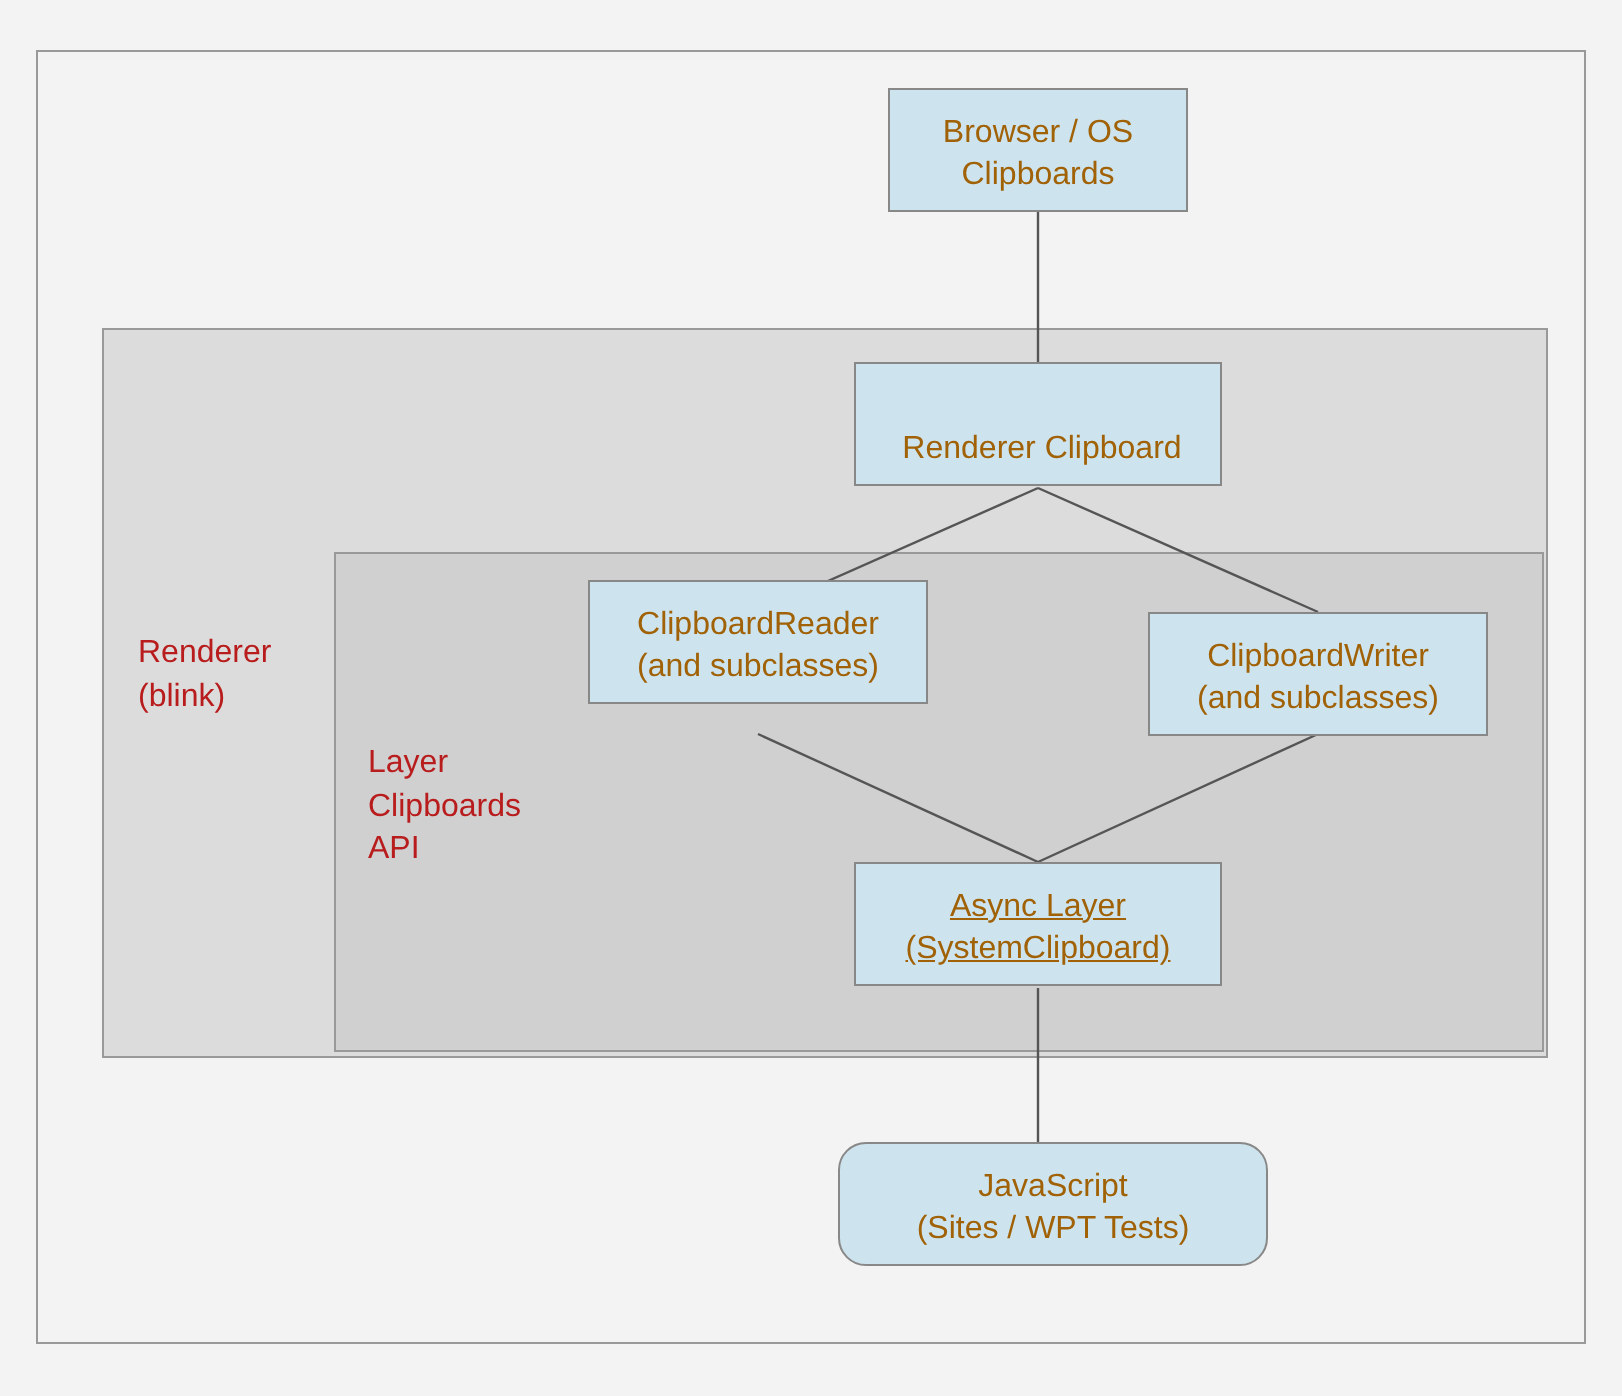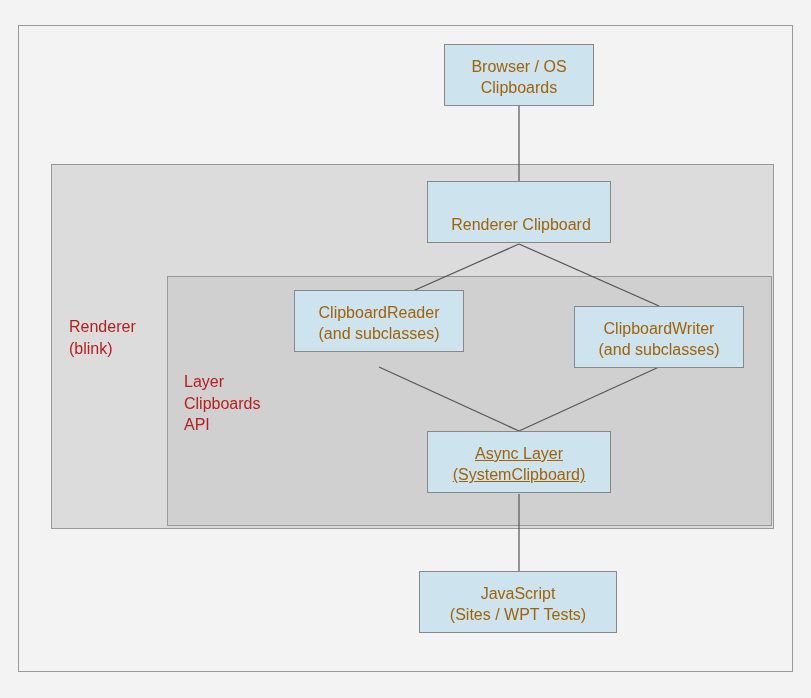--- a/index.html
+++ b/index.html
@@ -103,21 +103,21 @@
   <div class="box" style="left:555px; top:280px; width:170px; height:62px;">
     <span>ClipboardWriter</span>
     <span>(and subclasses)</span>
   </div>
 
   <div class="box" style="left:408px; top:405px; width:184px; height:62px;text-decoration:underline;">
     <span>Async Layer</span>
     <span>(SystemClipboard)</span>
   </div>
 
-  <div class="box" style="left:400px; top:545px; width:198px; height:62px;">
+  <div class="box" style="left:400px; top:545px; width:215px; height:62px;border-radius:14px;">
     <span>JavaScript</span>
     <span>(Sites / WPT Tests)</span>
   </div>
 
   <div class="label" style="left:50px; top:290px;">
     <div>Renderer</div>
     <div>(blink)</div>
   </div>
 
   <div class="label" style="left:165px; top:345px;">

